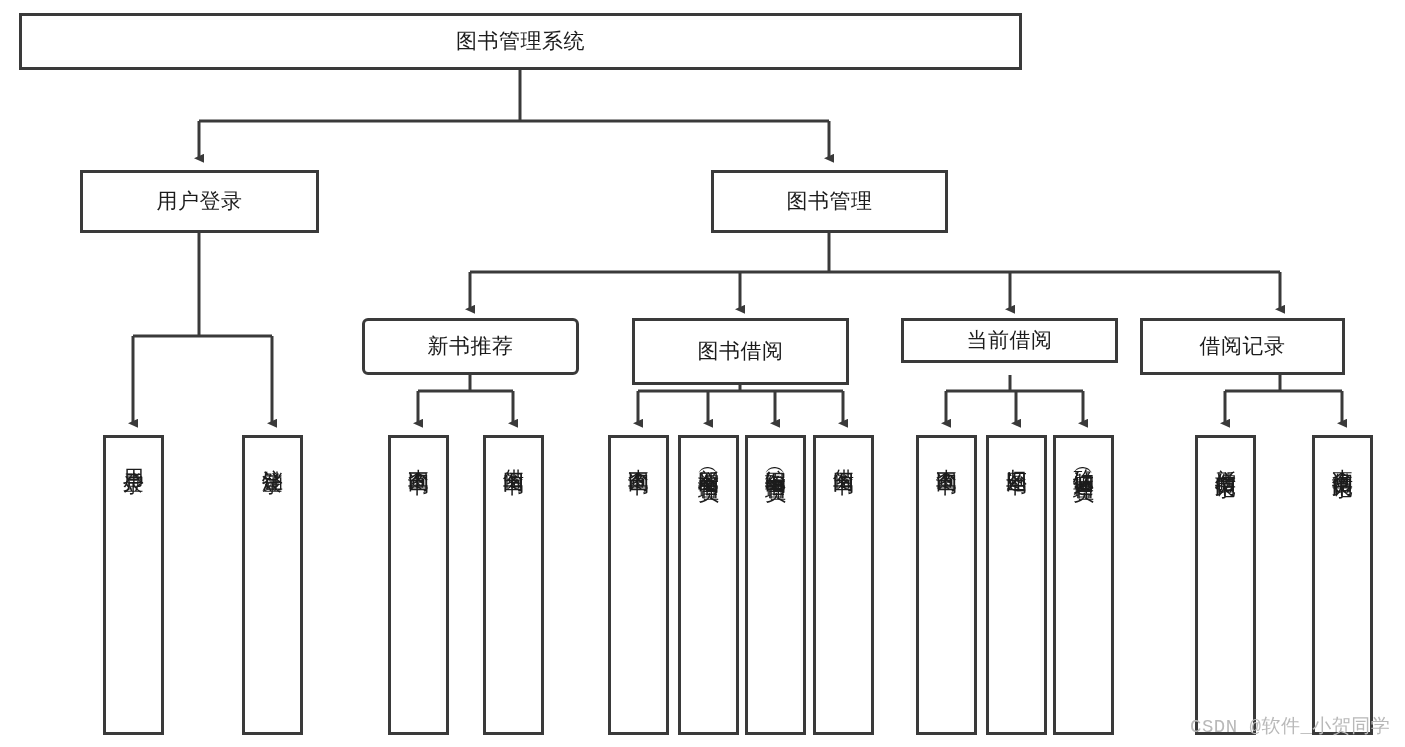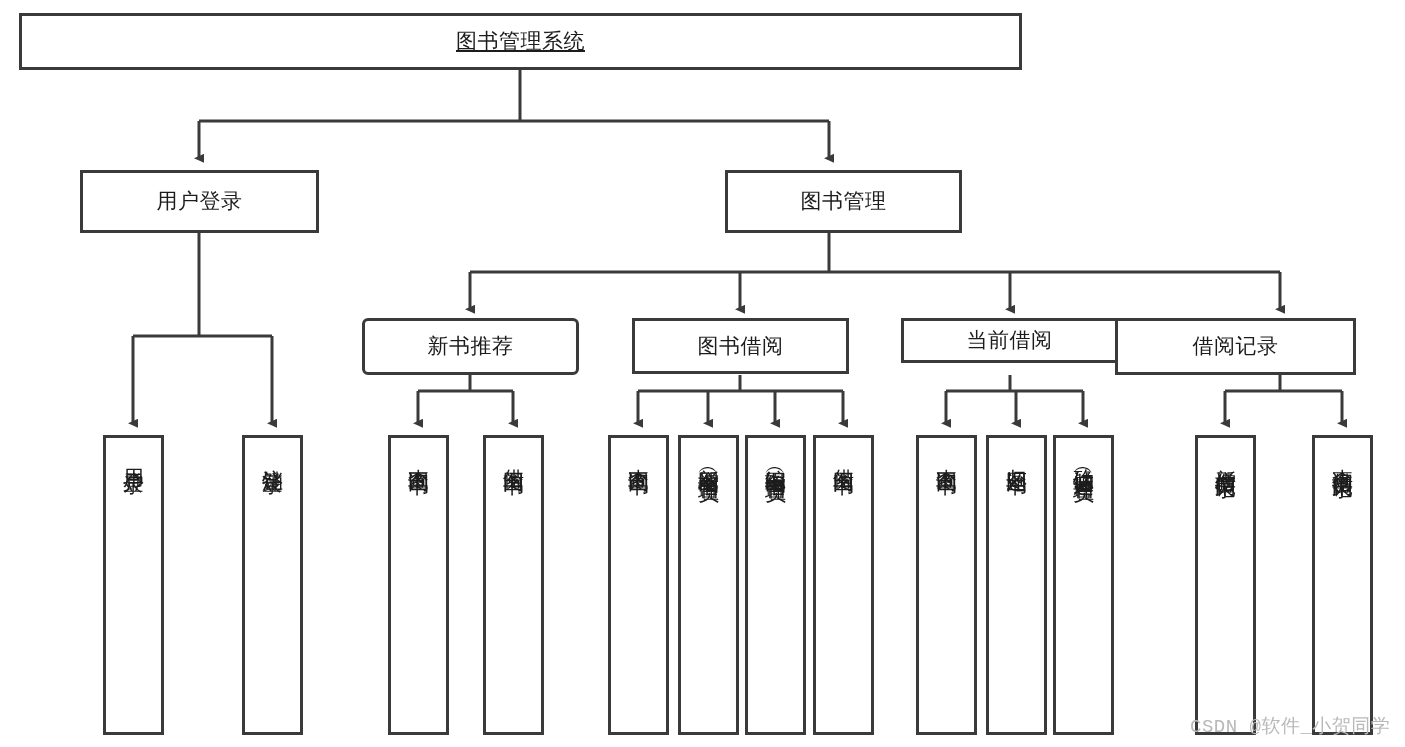--- a/index.html
+++ b/index.html
@@ -113,45 +113,45 @@
       <path d="M1016,391 L1016,423" marker-end="url(#arrow)"></path>
       <path d="M1083,391 L1083,423" marker-end="url(#arrow)"></path>
 
       <path d="M1280,375 L1280,391"></path>
       <path d="M1225,391 L1342,391"></path>
       <path d="M1225,391 L1225,423" marker-end="url(#arrow)"></path>
       <path d="M1342,391 L1342,423" marker-end="url(#arrow)"></path>
     </g>
   </svg>
 
-  <div class="node" style="left:19px; top:13px; width:1003px; height:57px;text-decoration:underline;">
+  <div class="node" style="left:19px; top:13px; width:1003px; height:57px;">
     <span class="label">图书管理系统</span>
   </div>
 
   <div class="node" style="left:80px; top:170px; width:239px; height:63px;">
     <span class="label">用户登录</span>
   </div>
 
-  <div class="node" style="left:711px; top:170px; width:237px; height:63px;margin-left:14px;">
+  <div class="node" style="left:711px; top:170px; width:237px; height:63px;">
     <span class="label">图书管理</span>
   </div>
 
   <div class="node" style="left:362px; top:318px; width:217px; height:57px;border-radius:6px;">
     <span class="label">新书推荐</span>
   </div>
 
-  <div class="node" style="left:632px; top:318px; width:217px; height:56px;">
+  <div class="node" style="left:632px; top:318px; width:217px; height:67px;">
     <span class="label">图书借阅</span>
   </div>
 
   <div class="node" style="left:901px; top:318px; width:217px; height:45px;">
     <span class="label">当前借阅</span>
   </div>
 
-  <div class="node" style="left:1115px; top:318px; width:241px; height:57px;">
+  <div class="node" style="left:1140px; top:318px; width:205px; height:57px;">
     <span class="label">借阅记录</span>
   </div>
 
   <div class="node vertical" style="left:103px; top:435px; width:61px; height:300px;">
     <span class="label">用户登录</span>
   </div>
 
   <div class="node vertical" style="left:242px; top:435px; width:61px; height:300px;">
     <span class="label">注销登录</span>
   </div>

